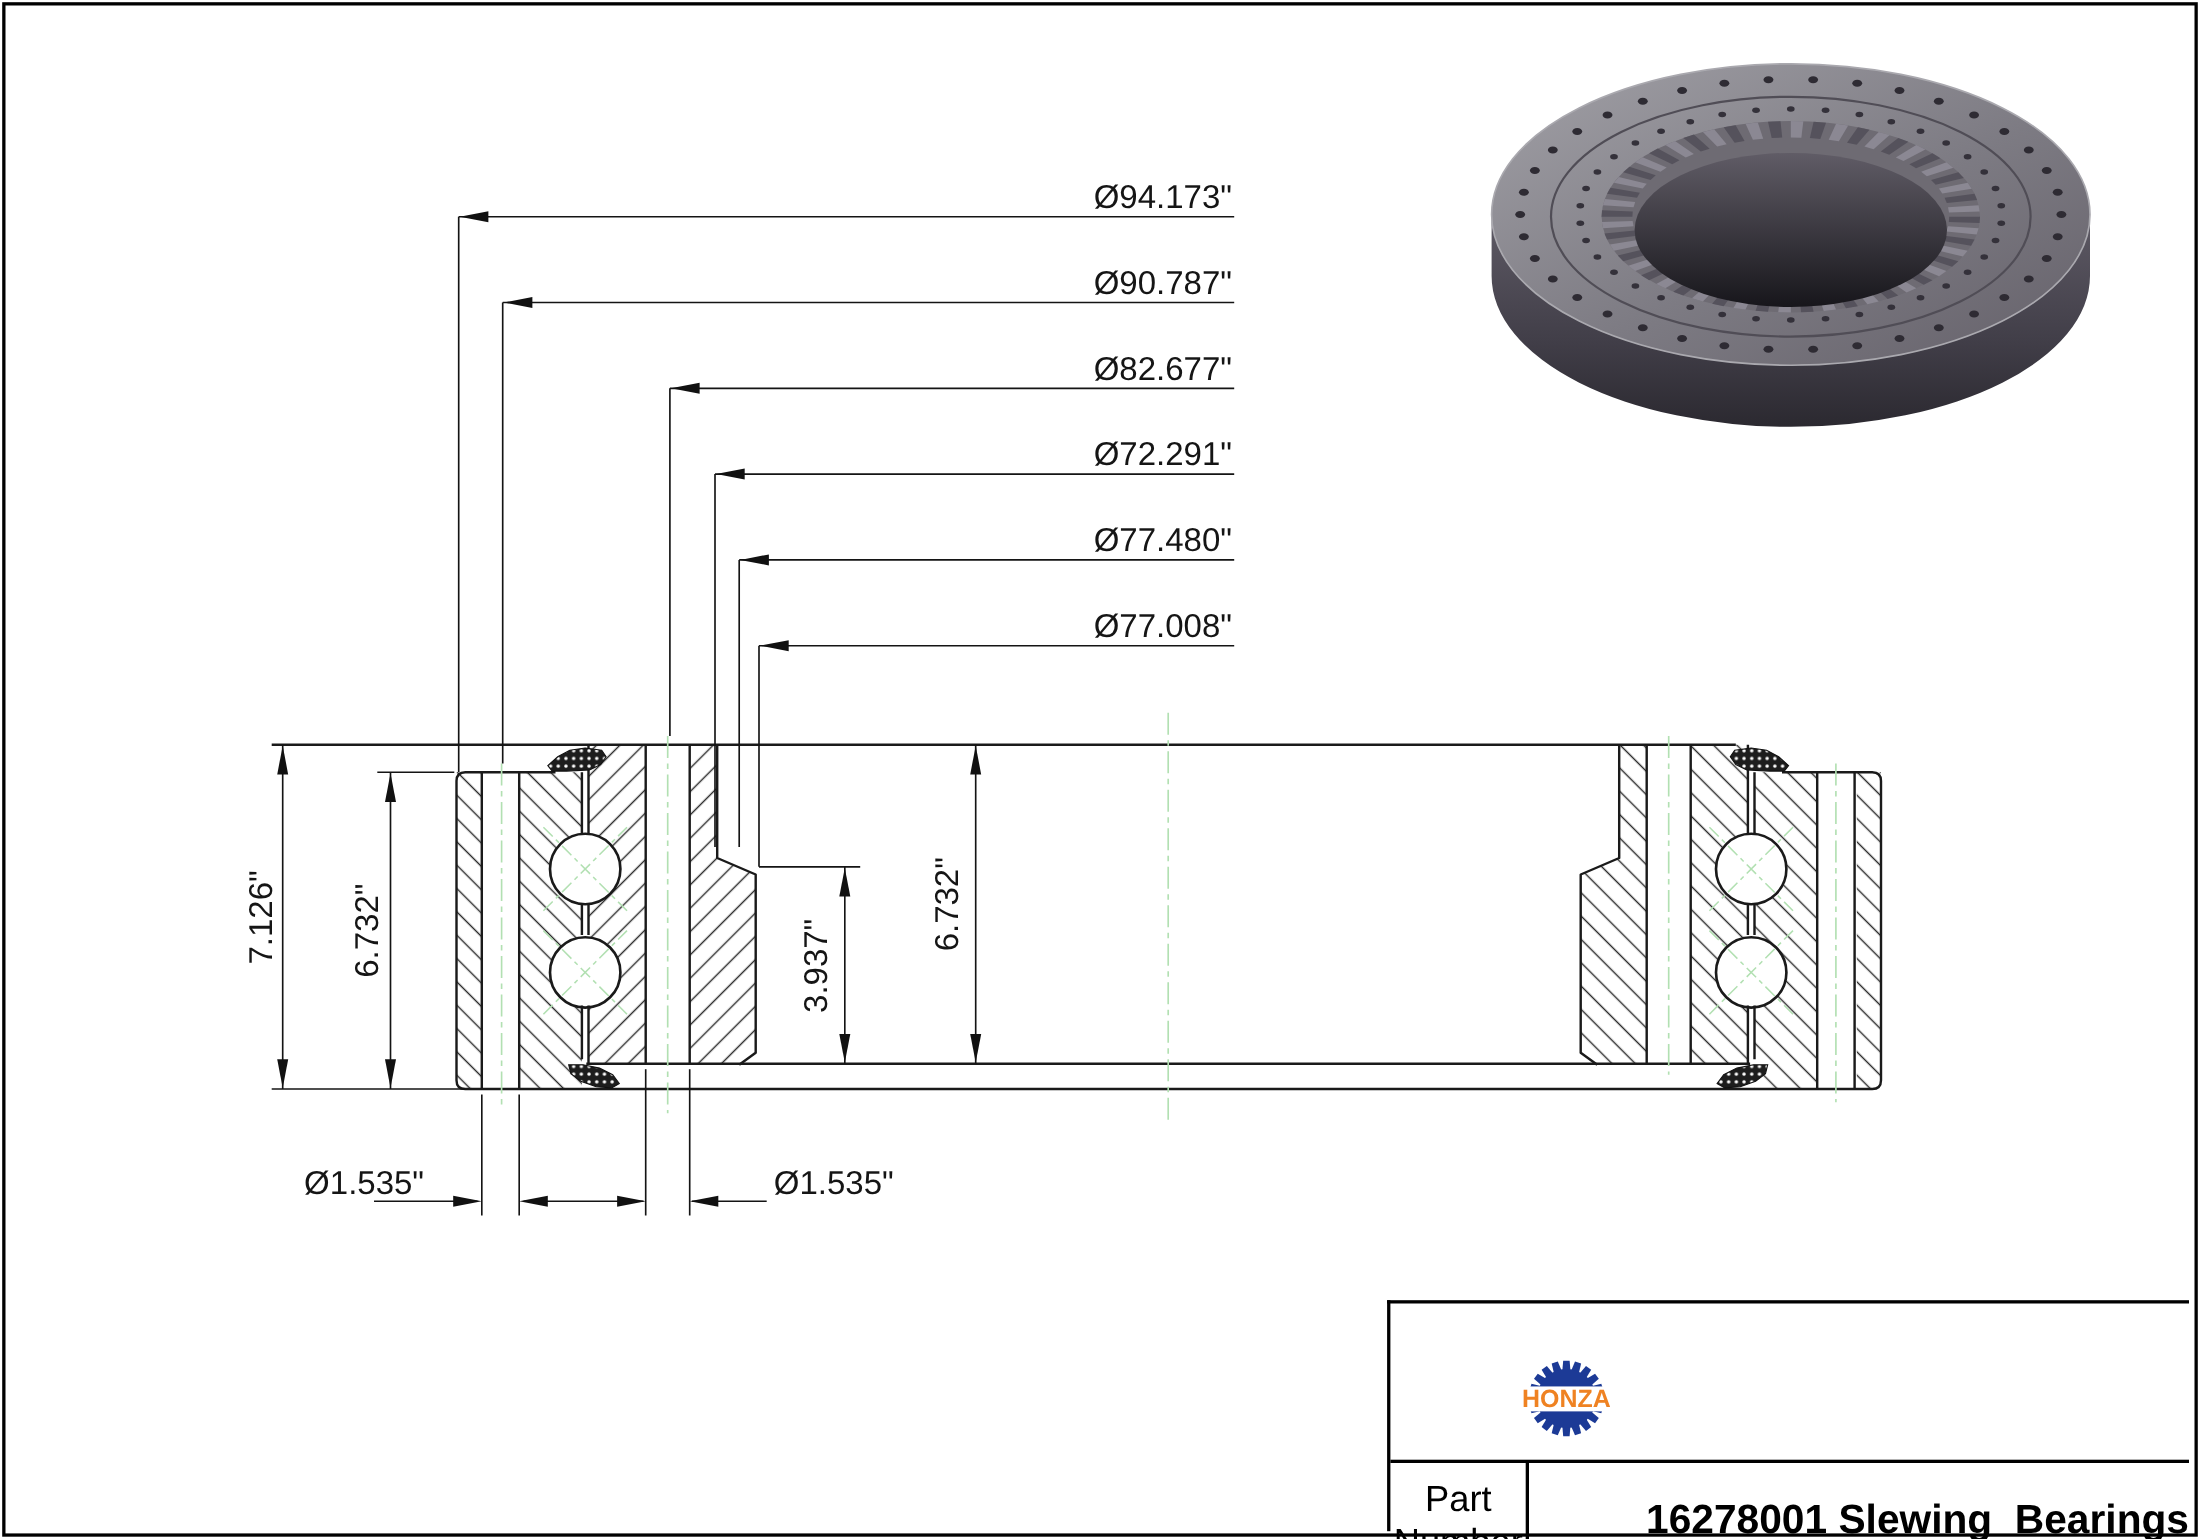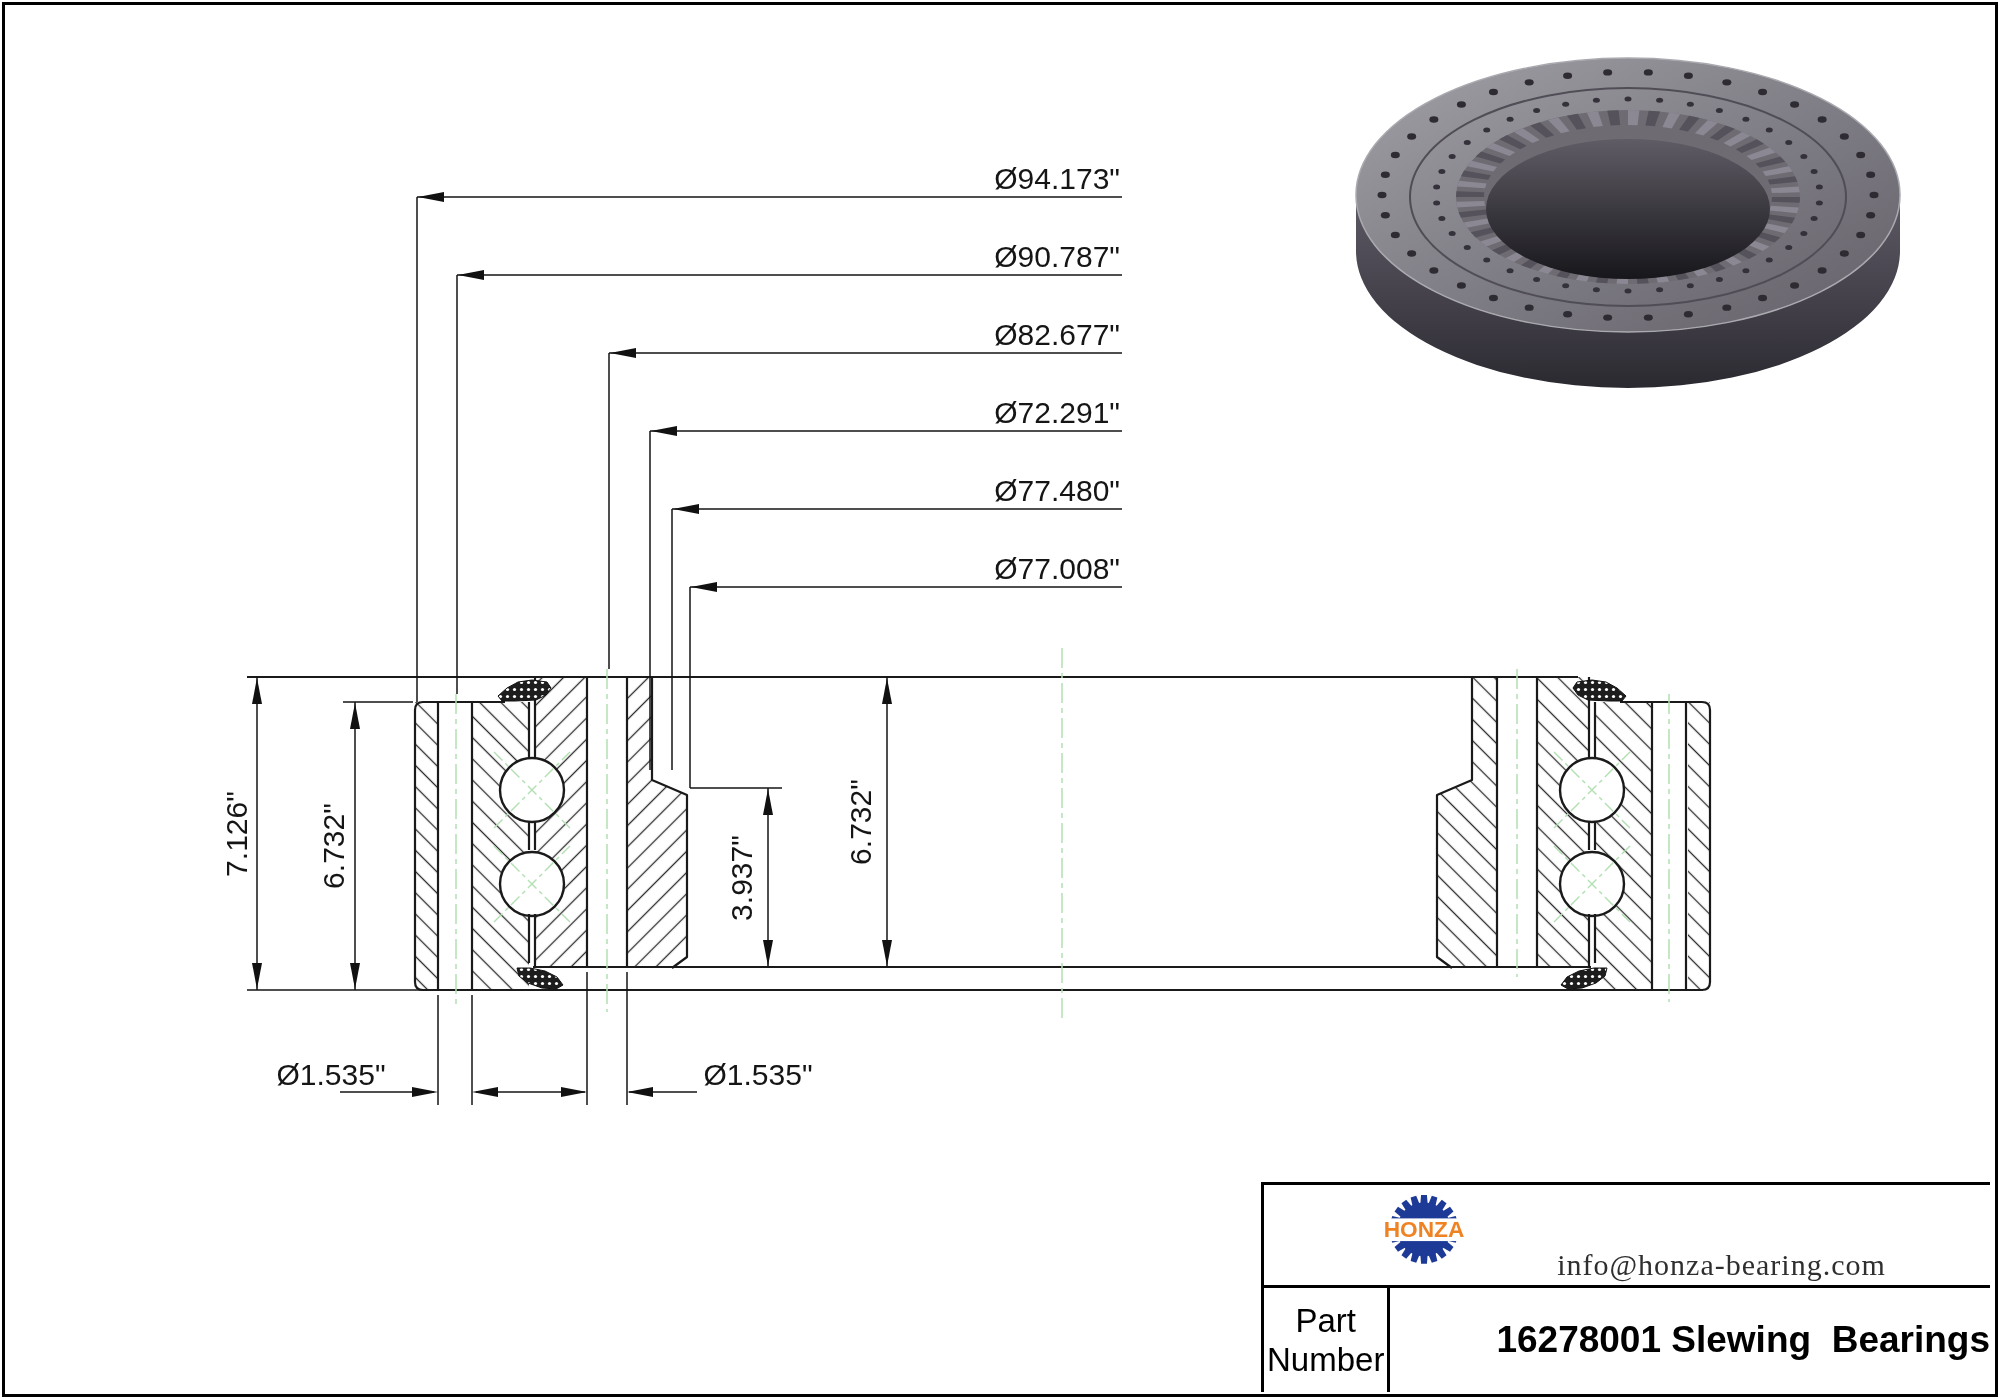--- a/index.html
+++ b/index.html
@@ -5,21 +5,21 @@
   html,body{margin:0;padding:0;}
   body{width:2000px;height:1399px;position:relative;background:#ffffff;overflow:hidden;
        font-family:"Liberation Sans",sans-serif;}
   #page-border{position:absolute;inset:2px;border:3px solid #000;pointer-events:none;}
   #main-svg{position:absolute;left:0;top:0;width:2000px;height:1399px;}
   #main-svg text{font-family:"Liberation Sans",sans-serif;fill:#151515;}
 
   
   #title-block{position:absolute;left:1261px;top:1182px;width:726px;height:207px;
                border-left:3px solid #000;border-top:3px solid #000;background:#fff;}
-  .tb-row1{position:relative;width:100%;height:100px;border-bottom:3px solid #000;}
+  .tb-row1{position:relative;width:100%;height:100px;border-bottom:3px solid #000;margin-top:42px;}
   .tb-row2{position:relative;width:100%;height:104px;display:flex;}
   #logo-svg{position:absolute;left:118px;top:3px;width:84px;height:86px;}
   .company-name{position:absolute;left:205px;top:10px;width:505px;text-align:center;
                 font-family:"Liberation Serif",serif;font-size:47px;color:#2f2f2f;
                 letter-spacing:2px;word-spacing:26px;white-space:nowrap;}
   .company-email{position:absolute;left:205px;top:63px;width:505px;text-align:center;
                  font-family:"Liberation Serif",serif;font-size:30px;color:#2f2f2f;
                  letter-spacing:1px;white-space:nowrap;}
   .part-cell{width:125px;border-right:3px solid #000;display:flex;flex-direction:column;
              justify-content:center;align-items:center;font-size:33px;line-height:39px;color:#000;}
@@ -330,21 +330,20 @@
           <polygon points="55.371685655798125,17.468950342065003 59.31351276772666,8.071833501581963 65.93439731242958,10.223089296639984 63.59991574196252,20.142464362195998" fill="#1c3a96"></polygon>
           <polygon points="64.54338984684335,20.62318842957176 71.19615900958816,12.904090790517266 76.82821979954524,16.996022474732552 71.54274042094568,25.708514290075826" fill="#1c3a96"></polygon>
           <polygon points="72.29148570992416,26.45725957905432 81.00397752526743,21.17178020045475 85.09590920948273,26.803840990411825 77.37681157042823,33.45661015315664" fill="#1c3a96"></polygon>
           <polygon points="77.85753563780399,34.40008425803747 87.77691070336002,32.0656026875704 89.92816649841802,38.68648723227333 80.531049657935,42.62831434420186" fill="#1c3a96"></polygon>
           <circle cx="50" cy="48" r="32" fill="#1c3a96"></circle>
           <circle cx="50" cy="48" r="12.5" fill="#ffffff"></circle>
         </g>
       <rect x="-3" y="35" width="106" height="27" fill="#ffffff"></rect>
       <text id="logo-word" x="50" y="57.5" text-anchor="middle" font-size="27" font-weight="bold" font-family="Liberation Sans, sans-serif" fill="#ef8222">HONZA</text>
     </svg>
-    <div class="company-email">info@honza-bearing.com</div>
   </div>
   <div class="tb-row2">
     <div class="part-cell">
       <span>Part</span>
       <span>Number</span>
     </div>
     <div class="value-cell">16278001 Slewing  Bearings</div>
   </div>
 </div>
 

